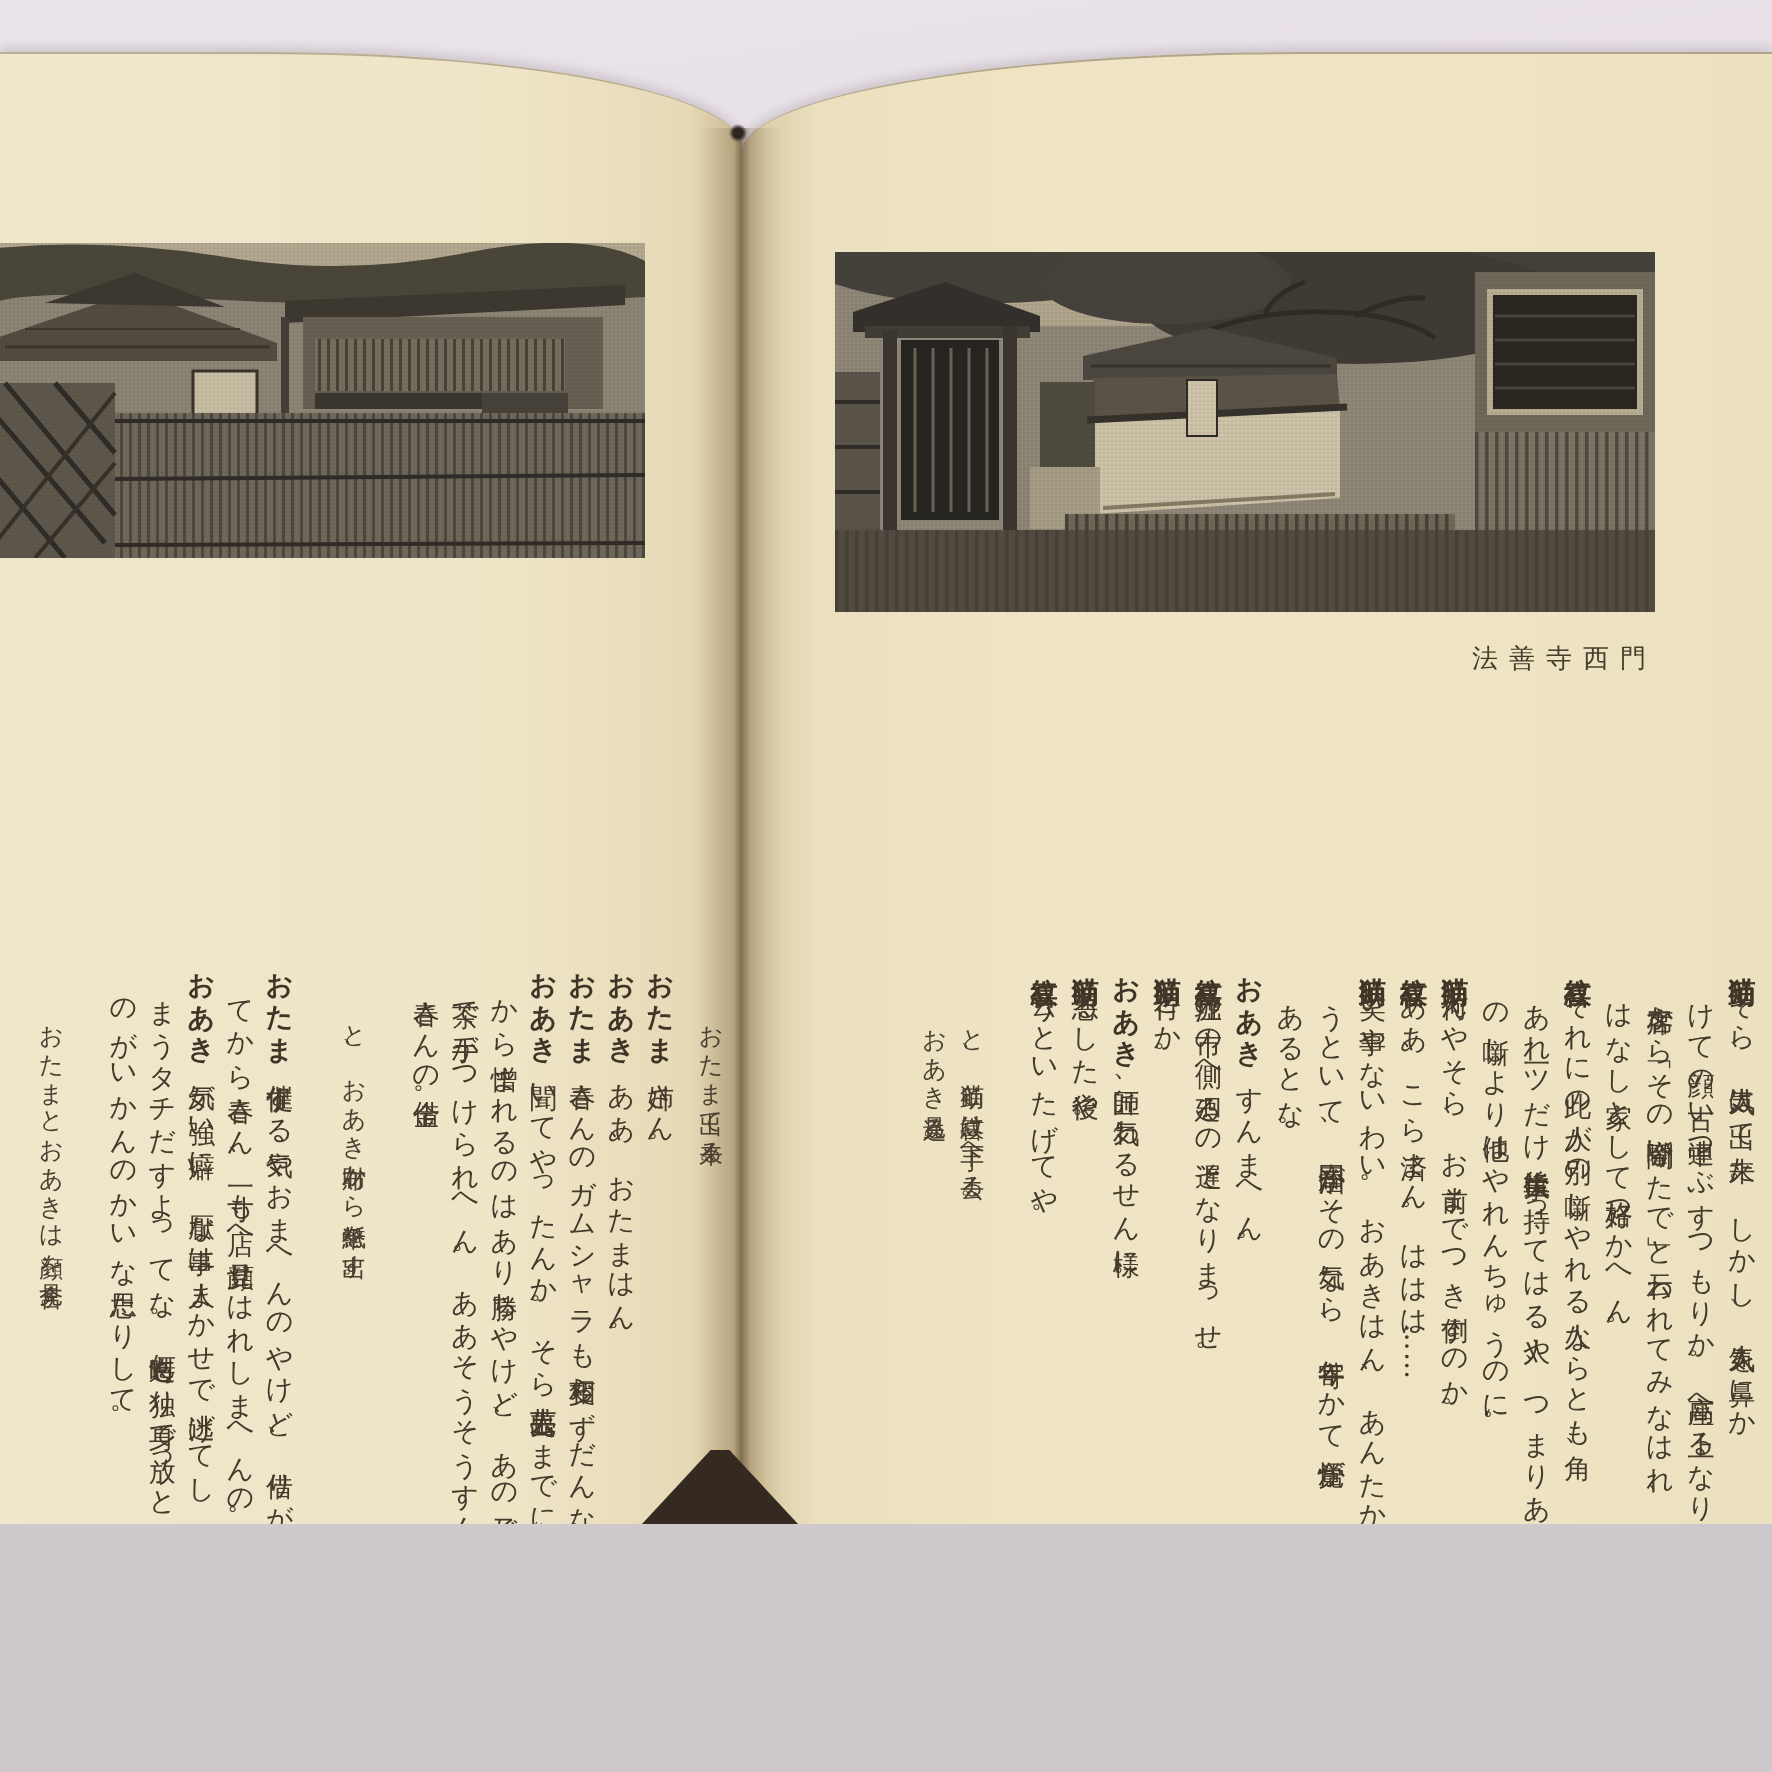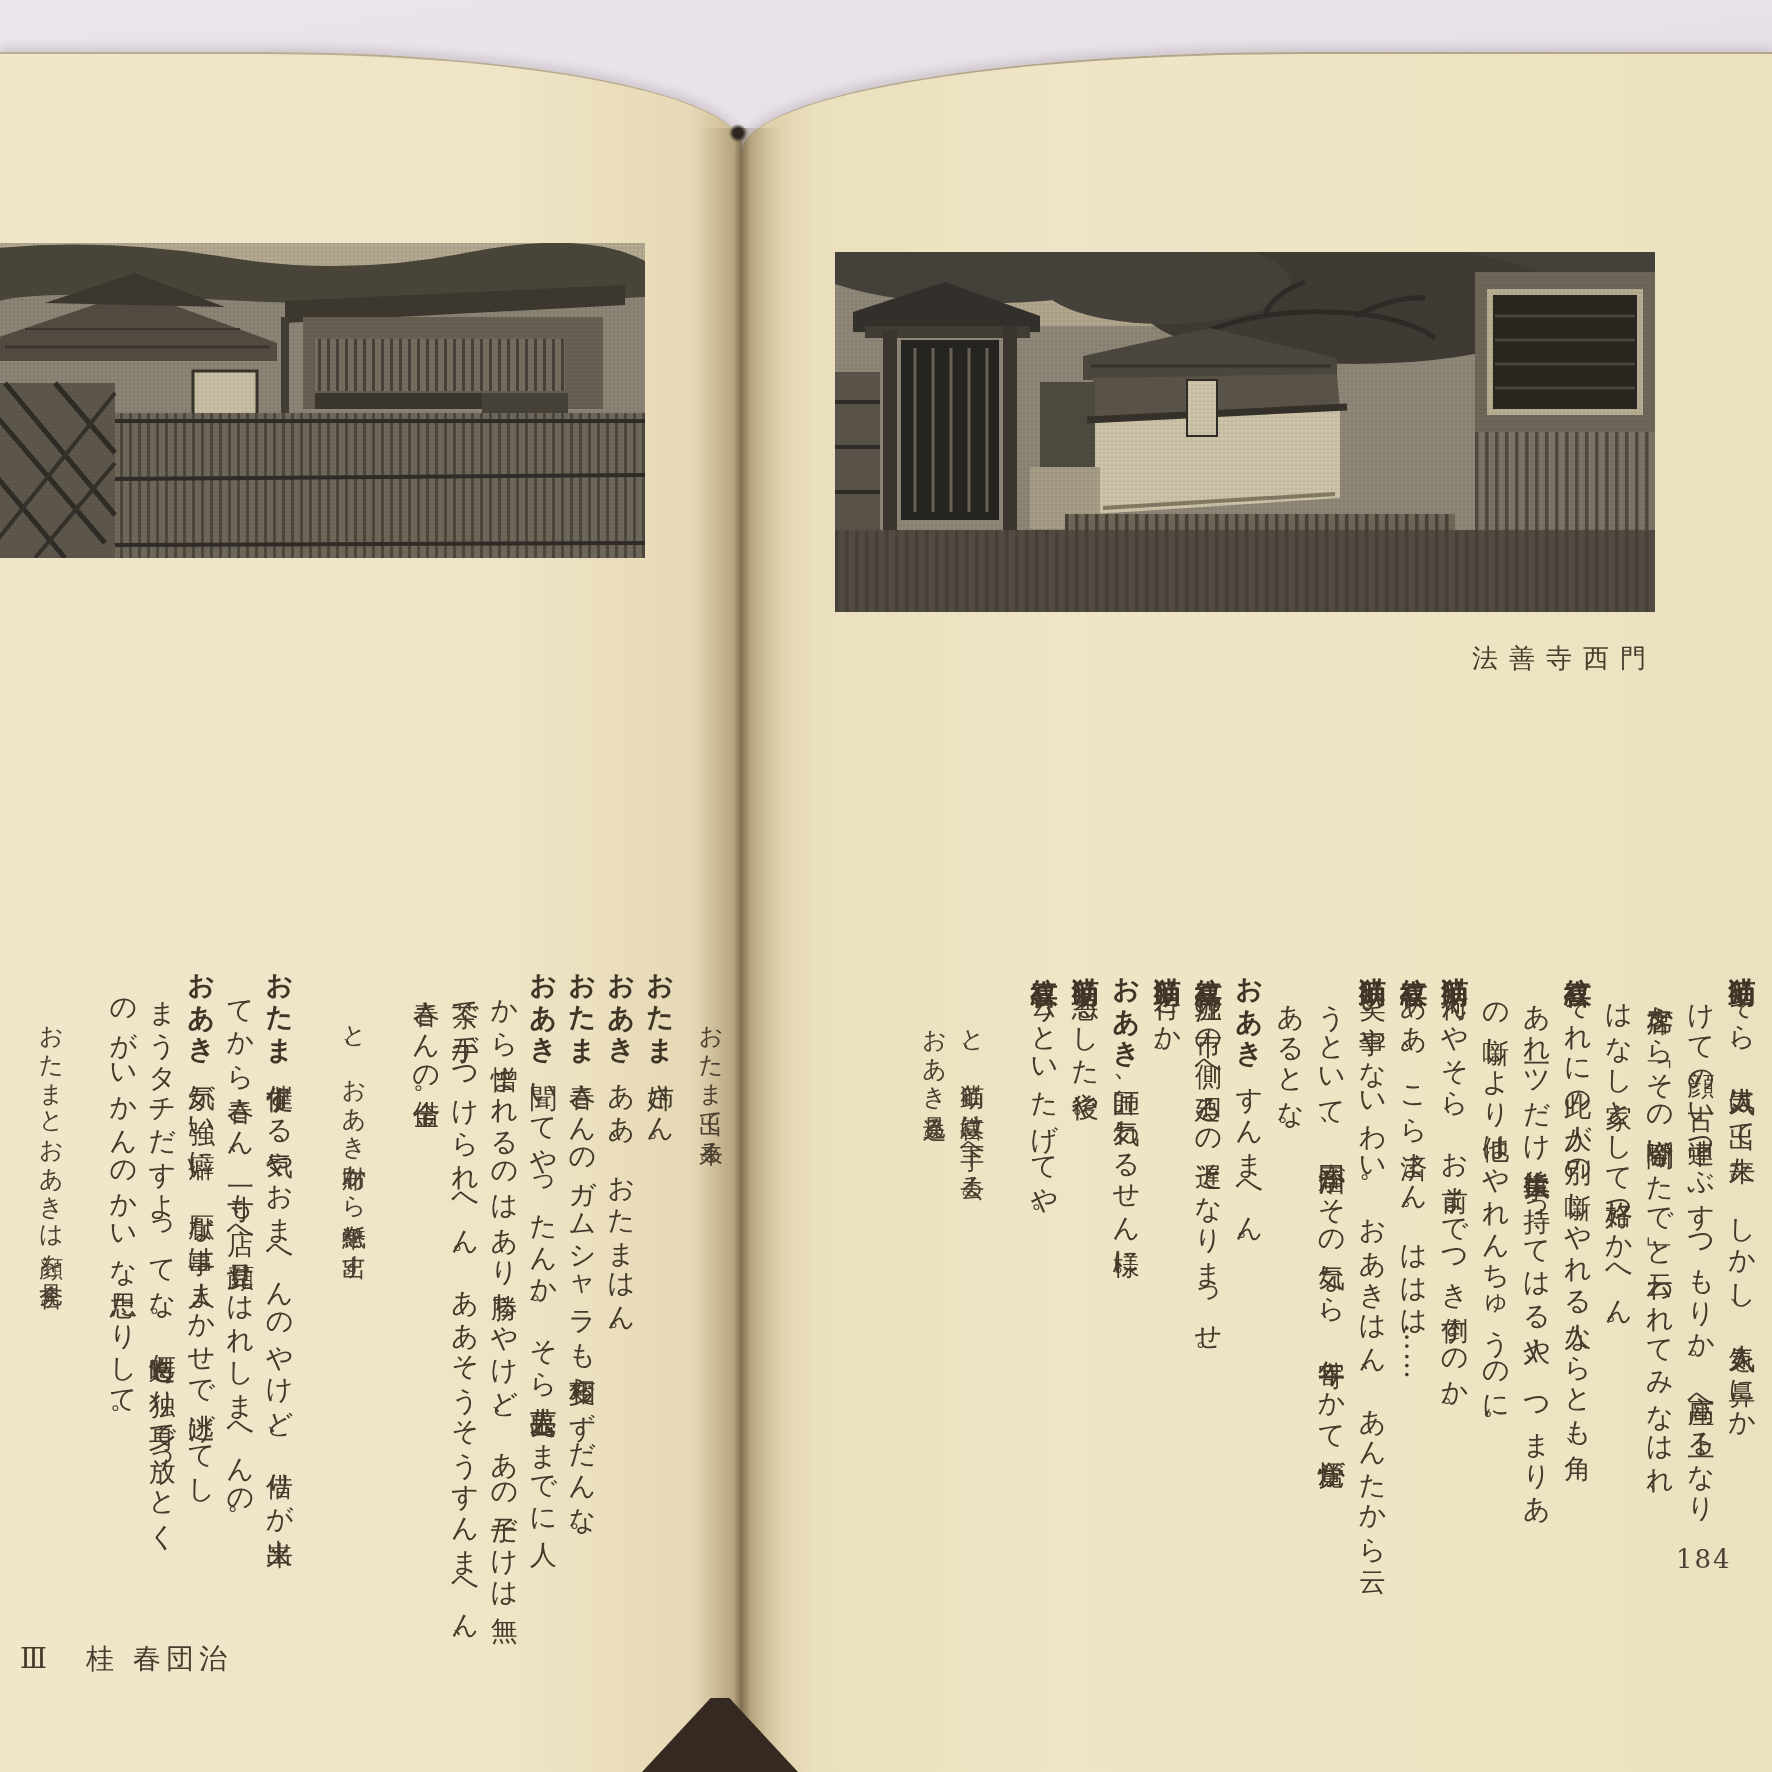--- a/index.html
+++ b/index.html
@@ -1,16 +1,16 @@
 <!DOCTYPE html>
 <html><head>
 <meta charset="utf-8">
 <style>
   html,body{margin:0;padding:0;background:#cfc8cd;}
-  .scene{position:relative;width:1772px;height:1772px;overflow:hidden;
+  .scene{position:relative;width:1772px;height:1524px;overflow:hidden;
          background:linear-gradient(172deg,#ebe4ea 0%,#e3dbe1 38%,#d8d0d6 100%);
          font-family:"DejaVu Serif","Liberation Serif",serif;}
   
   .page{position:absolute;top:52px;bottom:0;}
   .page-left{left:0;width:742px;
     background:linear-gradient(to right,#f0e6ca 0%,#eee4c6 70%,#e6d9b6 93%,#cbbb94 99%,#b7a67e 100%);
     border-top-right-radius:480px 95px;
     border-top:2px solid rgba(120,104,78,.45);
     box-shadow:0 -5px 10px rgba(60,45,60,.15);}
   .page-right{left:742px;width:1030px;

